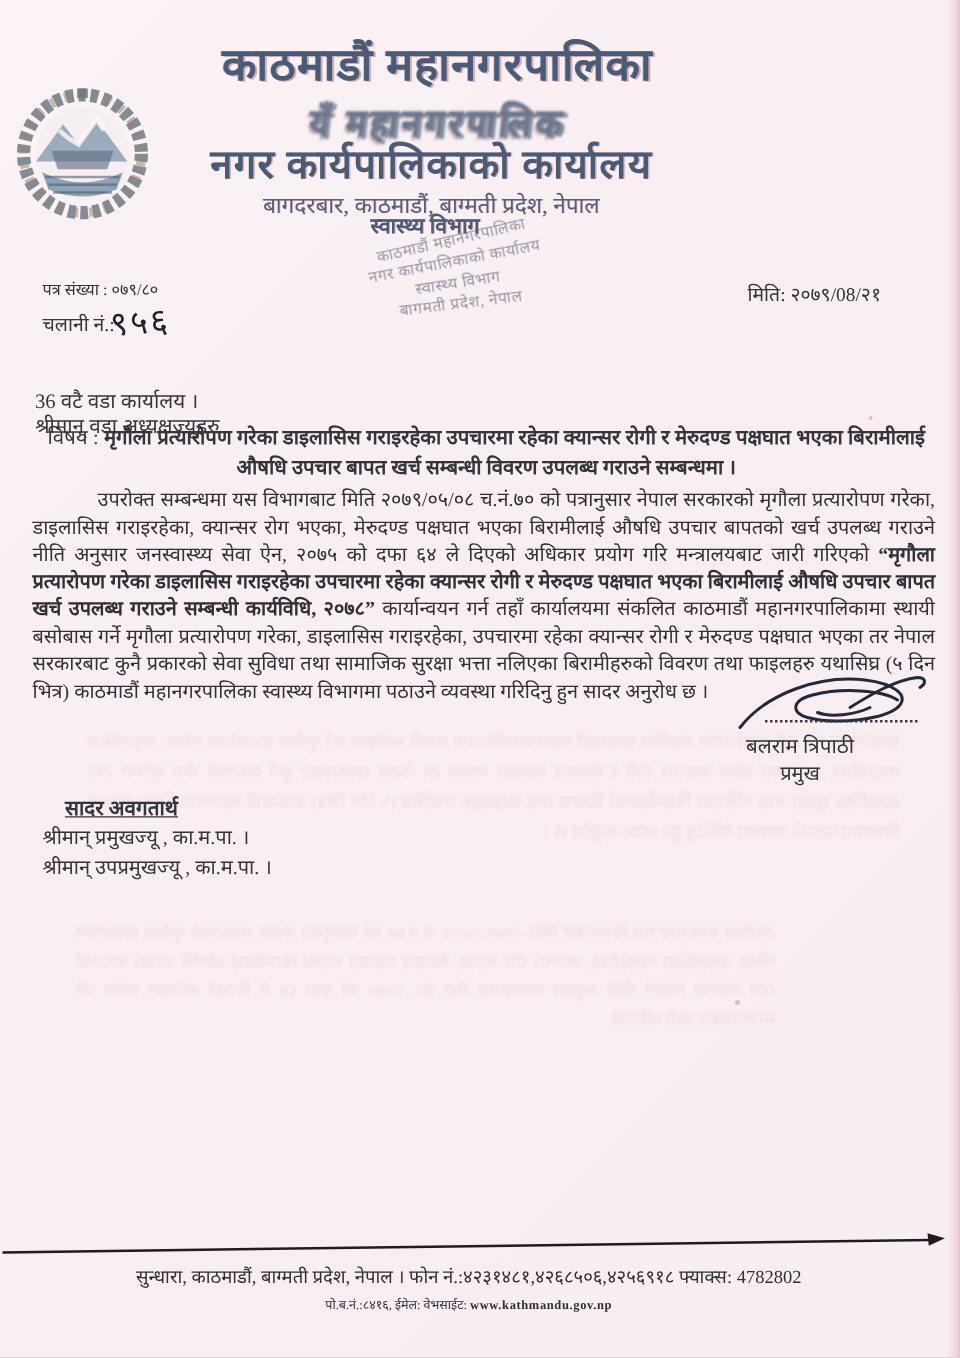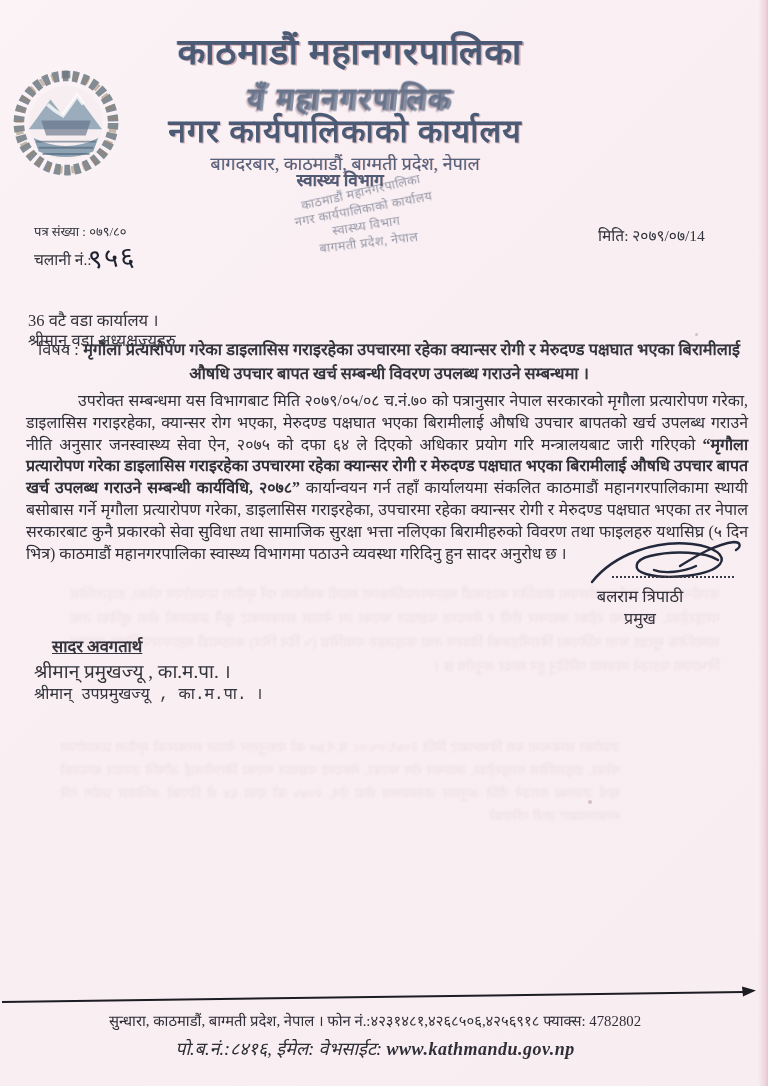--- a/index.html
+++ b/index.html
@@ -52,32 +52,32 @@
   .body-para{top:390px;left:26px;width:722px;font-size:15.9px;line-height:21.8px;
     text-align:justify;text-indent:52px;color:#303138;}
   .body-para .bq{font-weight:bold;}
   
   .sig-squiggle{top:536px;left:584px;width:162px;height:60px;}
   .sig-dots{top:576px;left:612px;width:122px;border-bottom:2px dotted #3a3a44;height:0;}
   .sig-name{top:584px;left:540px;width:200px;text-align:center;font-size:16.5px;color:#2e2f38;}
   .sig-title{top:607px;left:560px;width:160px;text-align:center;font-size:16px;}
   
   .cc-head{top:634px;left:52px;font-size:16.5px;font-weight:bold;text-decoration:underline;}
-  .cc-item1{top:658px;left:34px;font-size:19px;}
-  .cc-item2{top:682px;left:34px;font-size:16px;font-family:Liberation Mono, monospace;}
+  .cc-item1{top:658px;left:34px;font-size:16px;}
+  .cc-item2{top:682px;left:34px;font-size:16px;}
   .cc-item3{top:706px;left:34px;font-size:16px;}
   
   .bleed{color:#7a3a4a;opacity:.07;filter:blur(.8px);transform:scaleX(-1);
     text-align:justify;overflow:hidden;pointer-events:none;}
   .bleed-a{top:582px;left:70px;width:650px;height:168px;font-size:14.5px;line-height:24px;}
   .bleed-b{top:736px;left:60px;width:560px;height:84px;font-size:14px;line-height:23px;}
   
   .footer-rule{top:986px;left:0;width:768px;height:22px;}
   .footer-line1{top:1010px;left:50px;width:650px;text-align:center;font-size:14.8px;color:#2e2f36;}
-  .footer-line2{top:1036px;left:50px;width:650px;text-align:center;font-size:18px;color:#2e2f36;font-style:italic;}
+  .footer-line2{top:1036px;left:50px;width:650px;text-align:center;font-size:10px;color:#2e2f36;}
   .footer-line2 .site{font-weight:bold;font-family:"Liberation Serif","DejaVu Serif",serif;letter-spacing:.5px;}
   .speck{position:absolute;border-radius:50%;background:rgba(130,85,95,.3);}
 </style>
 </head>
 <body>
 
 <div class="page">
 
   <svg class="abs" style="top:60px;left:4px;" width="124" height="126" viewBox="0 0 200 200">
     <g opacity="0.85">
@@ -102,21 +102,21 @@
   <div class="abs stamp">
     <div class="s1">काठमाडौं महानगरपालिका</div>
     <div class="s2">नगर कार्यपालिकाको कार्यालय</div>
     <div class="s3">स्वास्थ्य विभाग</div>
     <div class="s4">बागमती प्रदेश, नेपाल</div>
   </div>
 
   <div class="abs ref-row">पत्र संख्या : ०७९/८०</div>
   <div class="abs disp-row">चलानी नं.:</div>
   <div class="abs disp-number">९५६</div>
-  <div class="abs date-row">मिति: २०७९/०७/14</div>
+  <div class="abs date-row">मिति: २०७९/08/२१</div>
 
   <div class="abs recipient1">श्रीमान् वडा अध्यक्षज्यूहरु</div>
   <div class="abs recipient2">36 वटै वडा कार्यालय ।</div>
 
   <div class="abs subject">
     <span class="lbl">विषय :</span>
     <span> </span>
     <span class="txt">मृगौला प्रत्यारोपण गरेका डाइलासिस गराइरहेका उपचारमा रहेका क्यान्सर रोगी र मेरुदण्ड पक्षघात भएका बिरामीलाई औषधि उपचार बापत खर्च सम्बन्धी विवरण उपलब्ध गराउने सम्बन्धमा ।</span>
   </div>
 

